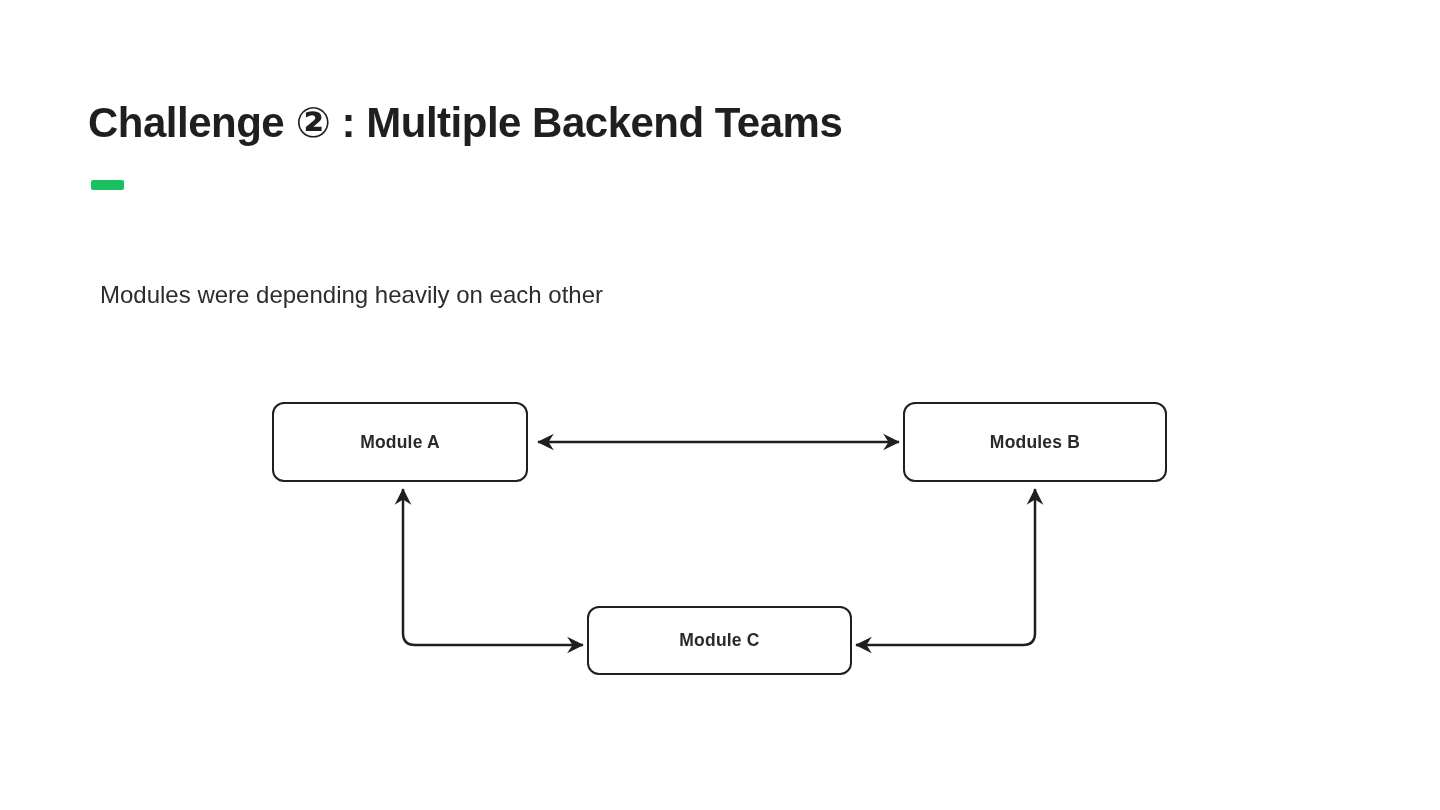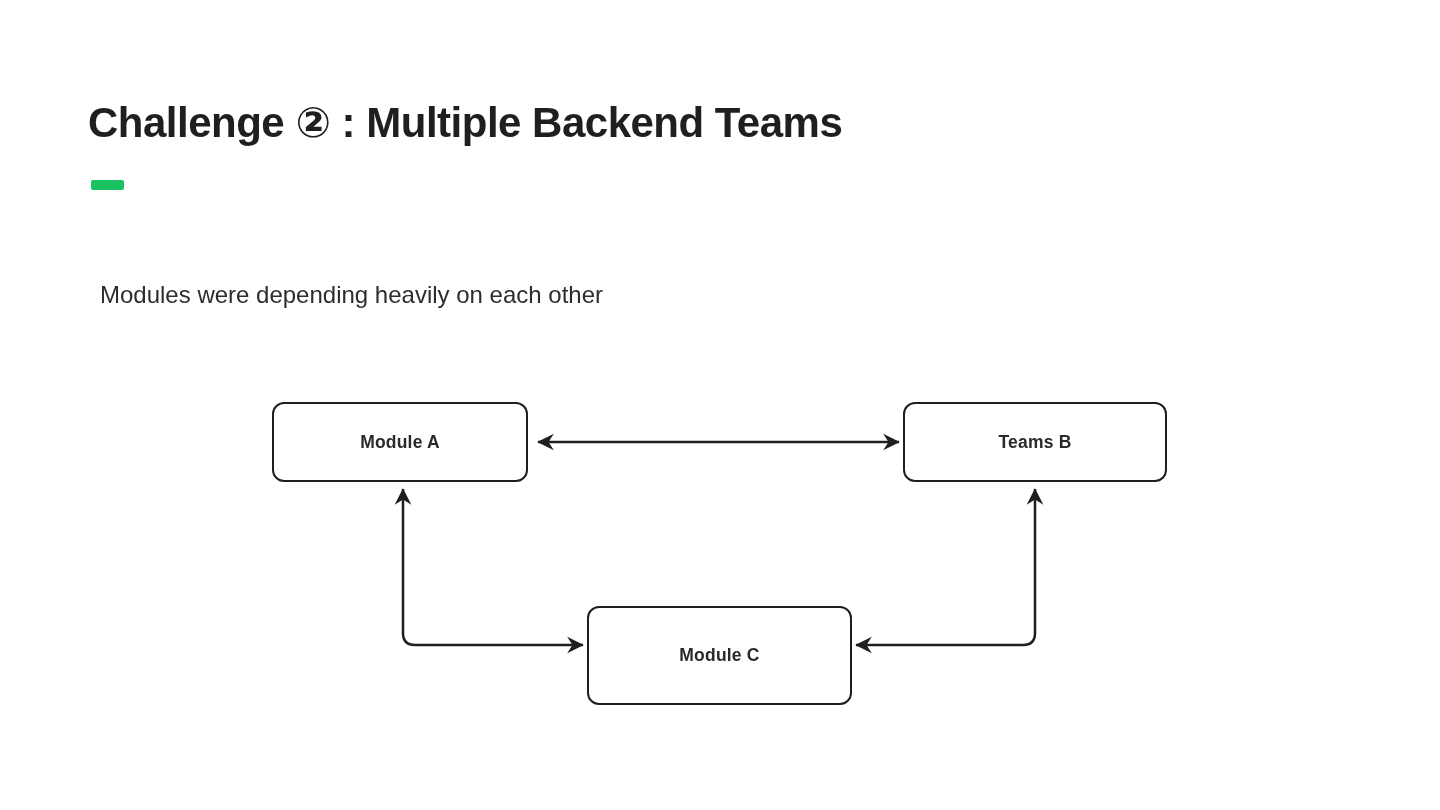--- a/index.html
+++ b/index.html
@@ -66,21 +66,21 @@
     justify-content: center;
   }
   .node-label {
     font-size: 17.5px;
     font-weight: 700;
     color: #2a2a2a;
     letter-spacing: 0.2px;
   }
   .node-a { left: 272px; top: 402px; width: 256px; height: 80px; }
   .node-b { left: 903px; top: 402px; width: 264px; height: 80px; }
-  .node-c { left: 587px; top: 606px; width: 265px; height: 99px; }
+  .node-c { left: 587px; top: 606px; width: 265px; height: 69px; }
   .edge {
     stroke: #1f1f1f;
     stroke-width: 2.5;
     fill: none;
   }
 </style>
 </head>
 <body>
 
 <div class="slide">
@@ -105,21 +105,21 @@
       <path class="edge" d="M 403,489 L 403,633 Q 403,645 415,645 L 583,645" marker-start="url(#arrowhead)" marker-end="url(#arrowhead)"></path>
 
       <path class="edge" d="M 1035,489 L 1035,633 Q 1035,645 1023,645 L 856,645" marker-start="url(#arrowhead)" marker-end="url(#arrowhead)"></path>
     </svg>
 
     <div class="node node-a">
       <span class="node-label">Module A</span>
     </div>
 
     <div class="node node-b">
-      <span class="node-label">Teams B</span>
+      <span class="node-label">Modules B</span>
     </div>
 
     <div class="node node-c">
       <span class="node-label">Module C</span>
     </div>
 
   </div>
 </div>
 
 </body></html>

